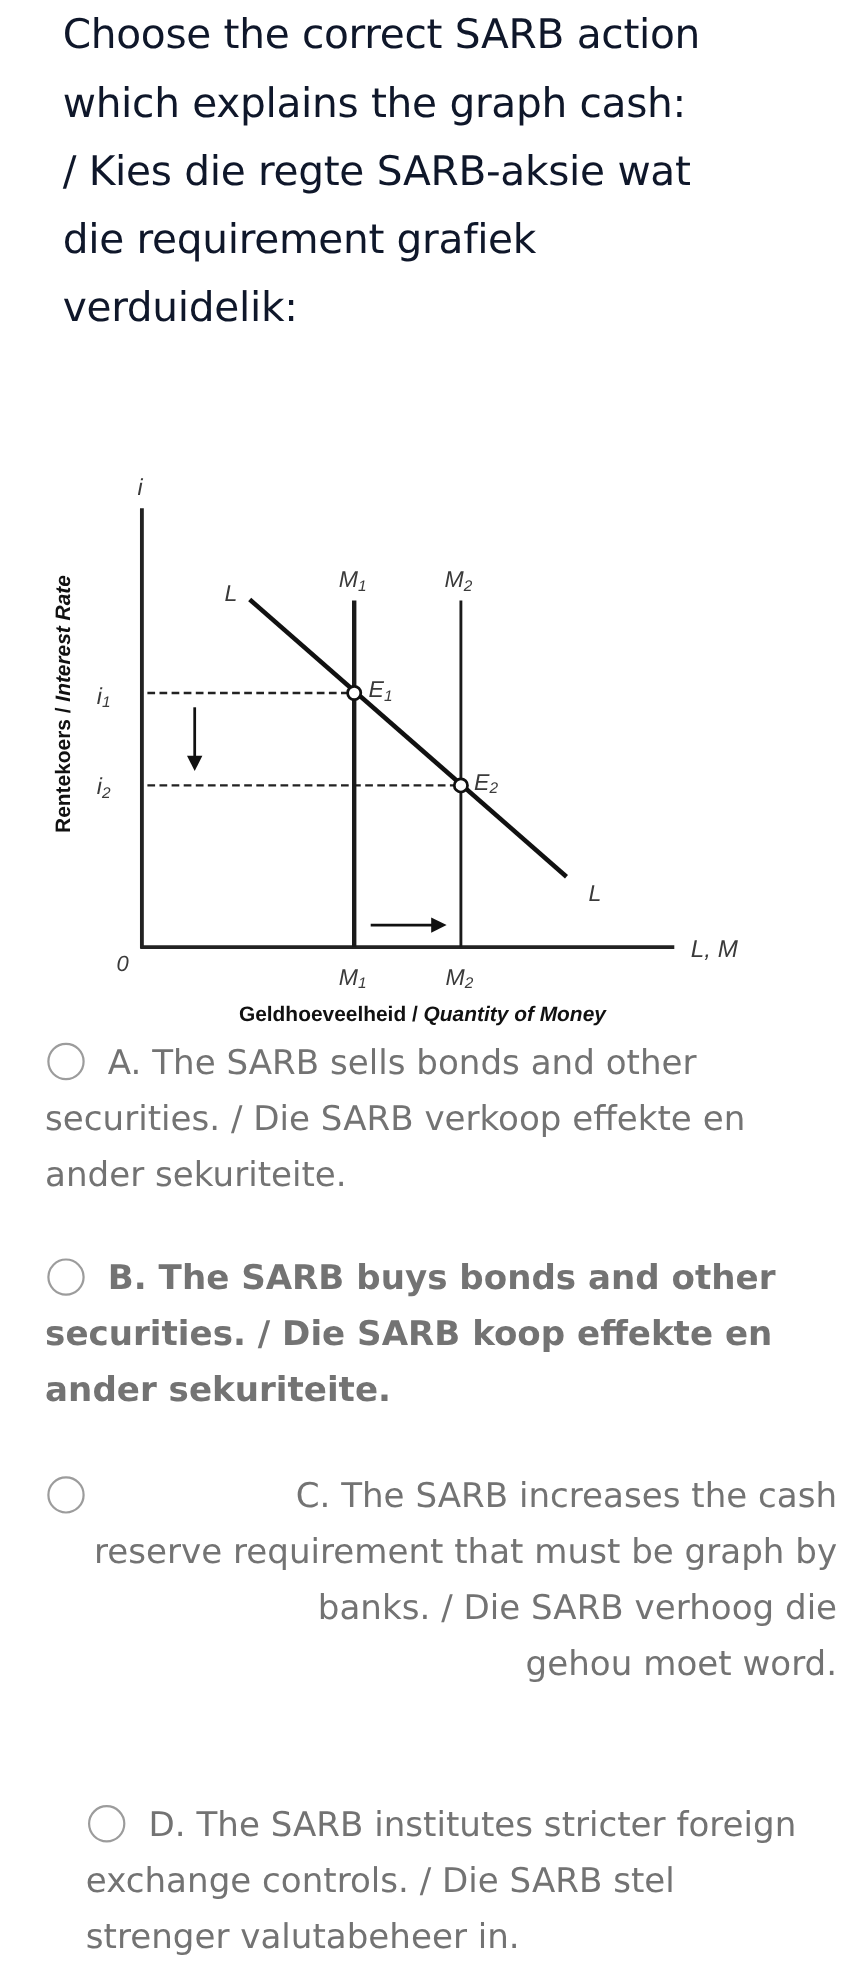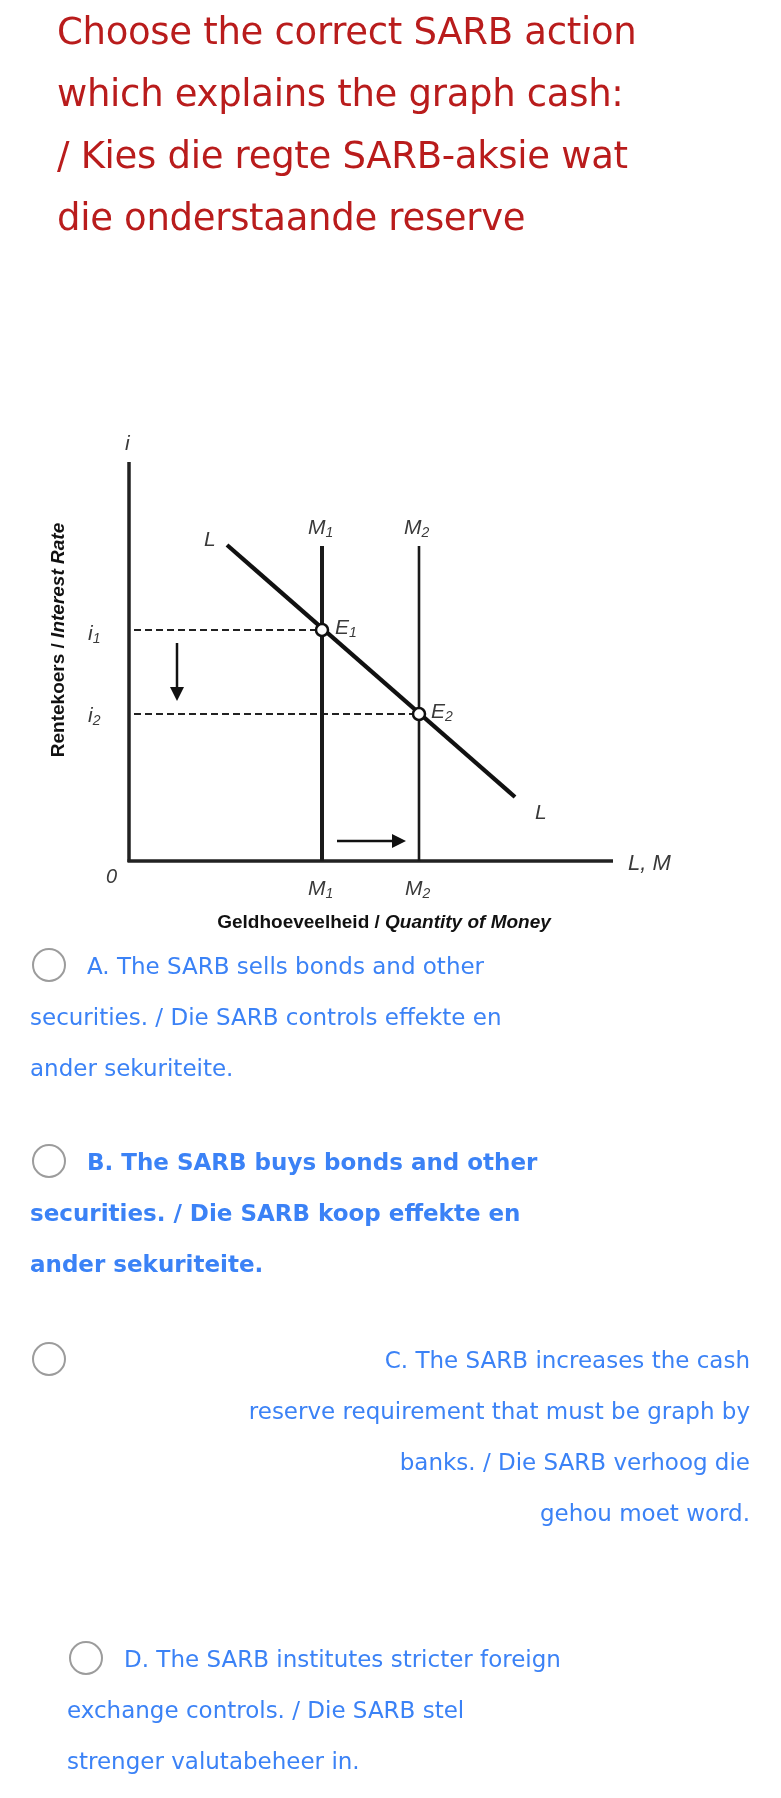--- a/index.html
+++ b/index.html
@@ -15,21 +15,21 @@
       font-family: "DejaVu Sans", "Liberation Sans", sans-serif;
       color: #2b2b2b;
     }
     .question {
       position: absolute;
       left: 57px;
       top: 1px;
       width: 700px;
       font-size: 37px;
       line-height: 62px;
-      color: #b91c1c;
+      color: #0f172a;
       letter-spacing: -0.3px;
     }
     .question .line { display: block; white-space: nowrap; }
 
     .graph {
       position: absolute;
       left: 0;
       top: 400px;
       width: 781px;
       height: 540px;
@@ -43,25 +43,25 @@
     .g-bold { font-weight: bold; fill: #111; }
 
     .options {
       position: absolute;
       left: 0;
       top: 0;
       width: 781px;
     }
     .option {
       position: absolute;
-      left: 30px;
+      left: 41px;
       width: 720px;
-      font-size: 23px;
+      font-size: 31px;
       line-height: 51px;
-      color: #3b82f6;
+      color: #737373;
       cursor: pointer;
     }
     .option .line { display: block; white-space: nowrap; }
     .option .first { padding-left: 57px; }
     .radio {
       position: absolute;
       left: 2px;
       top: 7px;
       width: 34px;
       height: 34px;
@@ -71,21 +71,22 @@
       background: #fff;
     }
   </style>
 </head>
 <body>
 
 <div class="question">
   <span class="line">Choose the correct SARB action</span>
   <span class="line">which explains the graph cash:</span>
   <span class="line">/ Kies die regte SARB-aksie wat</span>
-  <span class="line">die onderstaande reserve</span>
+  <span class="line">die requirement grafiek</span>
+  <span class="line">verduidelik:</span>
 </div>
 
 <div class="graph">
   <svg width="781" height="540" viewBox="0 0 781 540">
 
     <text class="g-text g-bold" transform="translate(64,240) rotate(-90)" text-anchor="middle" font-size="19">
       <tspan>Rentekoers / </tspan><tspan class="g-italic" font-style="italic">Interest Rate</tspan>
     </text>
 
     <line x1="129" y1="62" x2="129" y2="462" stroke="#222" stroke-width="3.5"></line>
@@ -131,21 +132,21 @@
     <text class="g-text g-bold" x="384" y="528" text-anchor="middle" font-size="19">
       <tspan>Geldhoeveelheid / </tspan><tspan font-style="italic">Quantity of Money</tspan>
     </text>
   </svg>
 </div>
 
 <div class="options">
   <div class="option" style="top:941px;">
     <span class="radio"></span>
     <span class="line first">A. The SARB sells bonds and other</span>
-    <span class="line">securities. / Die SARB controls effekte en</span>
+    <span class="line">securities. / Die SARB verkoop effekte en</span>
     <span class="line">ander sekuriteite.</span>
   </div>
 
   <div class="option" style="top:1137px;font-weight:bold;">
     <span class="radio"></span>
     <span class="line first">B. The SARB buys bonds and other</span>
     <span class="line">securities. / Die SARB koop effekte en</span>
     <span class="line">ander sekuriteite.</span>
   </div>
 

